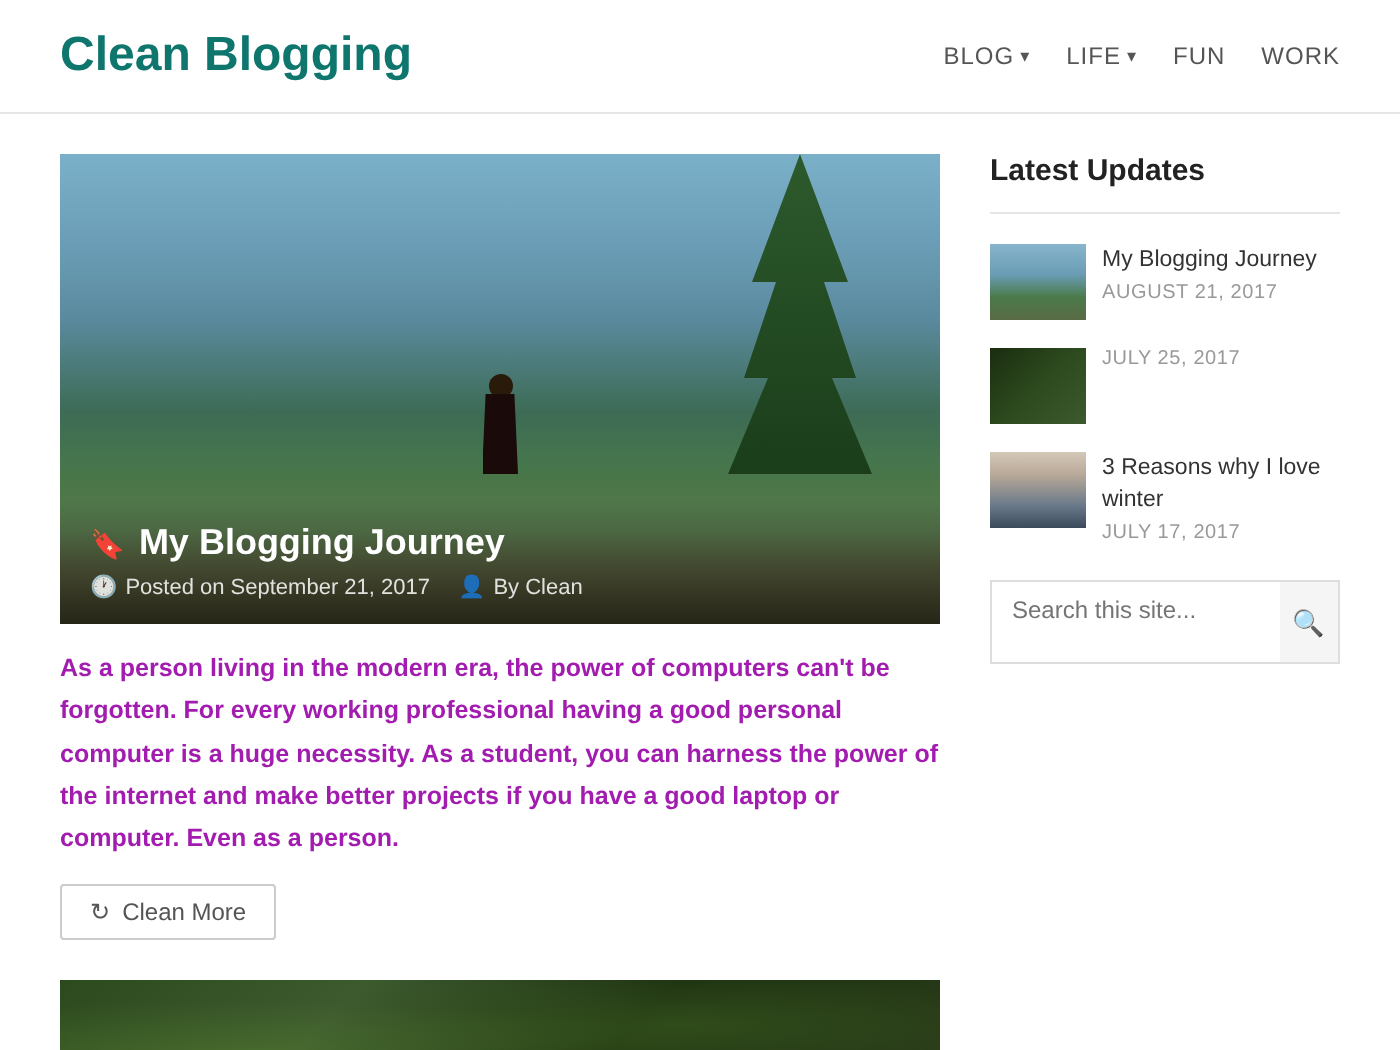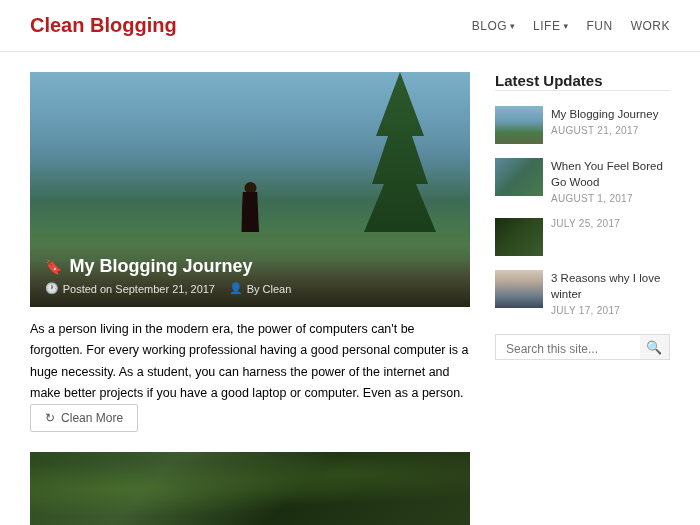--- a/index.html
+++ b/index.html
@@ -7,23 +7,23 @@
 
     
     .header {
       display: flex;
       align-items: center;
       justify-content: space-between;
       padding: 14px 30px;
       border-bottom: 1px solid #e5e5e5;
     }
     .header-title {
-      font-size: 20px;
+      font-size: 24px;
       font-weight: bold;
-      color: #b91c1c;
+      color: #0f766e;
       font-family: Arial, sans-serif;
     }
     .nav {
       display: flex;
       gap: 18px;
       padding-left: 40px;
     }
     .nav-item {
       font-size: 12px;
       color: #555;
@@ -130,23 +130,25 @@
       font-size: 11px;
       display: flex;
       gap: 14px;
       font-family: Arial, sans-serif;
     }
     .post-meta span { display: flex; align-items: center; gap: 4px; }
 
     
     .post-excerpt {
       font-size: 12.5px;
-      color: #000000;
+      color: #a21caf;
       line-height: 1.7;
-      font-family: Arial, sans-serif;
+      margin-bottom: 12px;
+      font-family: Arial, sans-serif;
+      font-weight: bold;
     }
 
     .read-more-btn {
       display: inline-flex;
       align-items: center;
       gap: 6px;
       border: 1px solid #ccc;
       padding: 6px 14px;
       font-size: 12px;
       color: #555;
@@ -177,21 +179,21 @@
     .right-col {
       width: 175px;
       flex-shrink: 0;
     }
 
     .latest-updates-title {
       font-size: 15px;
       font-weight: bold;
       color: #222;
       margin-bottom: 15px;
-      padding-bottom: 1px;
+      padding-bottom: 12px;
       border-bottom: 1px solid #e5e5e5;
       font-family: Arial, sans-serif;
     }
 
     .latest-item {
       display: flex;
       gap: 8px;
       margin-bottom: 14px;
       align-items: flex-start;
       cursor: pointer;
@@ -233,21 +235,21 @@
       font-family: Liberation Sans, sans-serif;
     }
 
     
     .search-box {
       margin-top: 18px;
       position: relative;
     }
     .search-input {
       width: 100%;
-      padding: 7px 30px 3px 10px;
+      padding: 7px 30px 19px 10px;
       border: 1px solid #ddd;
       font-size: 12px;
       color: #0369a1;
       font-family: Arial, sans-serif;
       outline: none;
     }
     .search-btn {
       position: absolute;
       right: 0; top: 0; bottom: 0;
       width: 30px;
@@ -324,27 +326,20 @@
     <div class="latest-updates-title">Latest Updates</div>
 
     <div class="latest-item">
       <div class="latest-thumb latest-thumb-1"></div>
       <div class="latest-info">
         <div class="latest-item-title">My Blogging Journey</div>
         <div class="latest-item-date">AUGUST 21, 2017</div>
       </div>
     </div>
     <div class="latest-item">
-      <div class="latest-thumb latest-thumb-2"></div>
-      <div class="latest-info">
-        <div class="latest-item-title">When You Feel Bored Go Wood</div>
-        <div class="latest-item-date">AUGUST 1, 2017</div>
-      </div>
-    </div>
-    <div class="latest-item">
       <div class="latest-thumb latest-thumb-4"></div>
       <div class="latest-info">
         <div class="latest-item-date">JULY 25, 2017</div>
       </div>
     </div>
     <div class="latest-item">
       <div class="latest-thumb latest-thumb-5"></div>
       <div class="latest-info">
         <div class="latest-item-title">3 Reasons why I love winter</div>
         <div class="latest-item-date">JULY 17, 2017</div>

